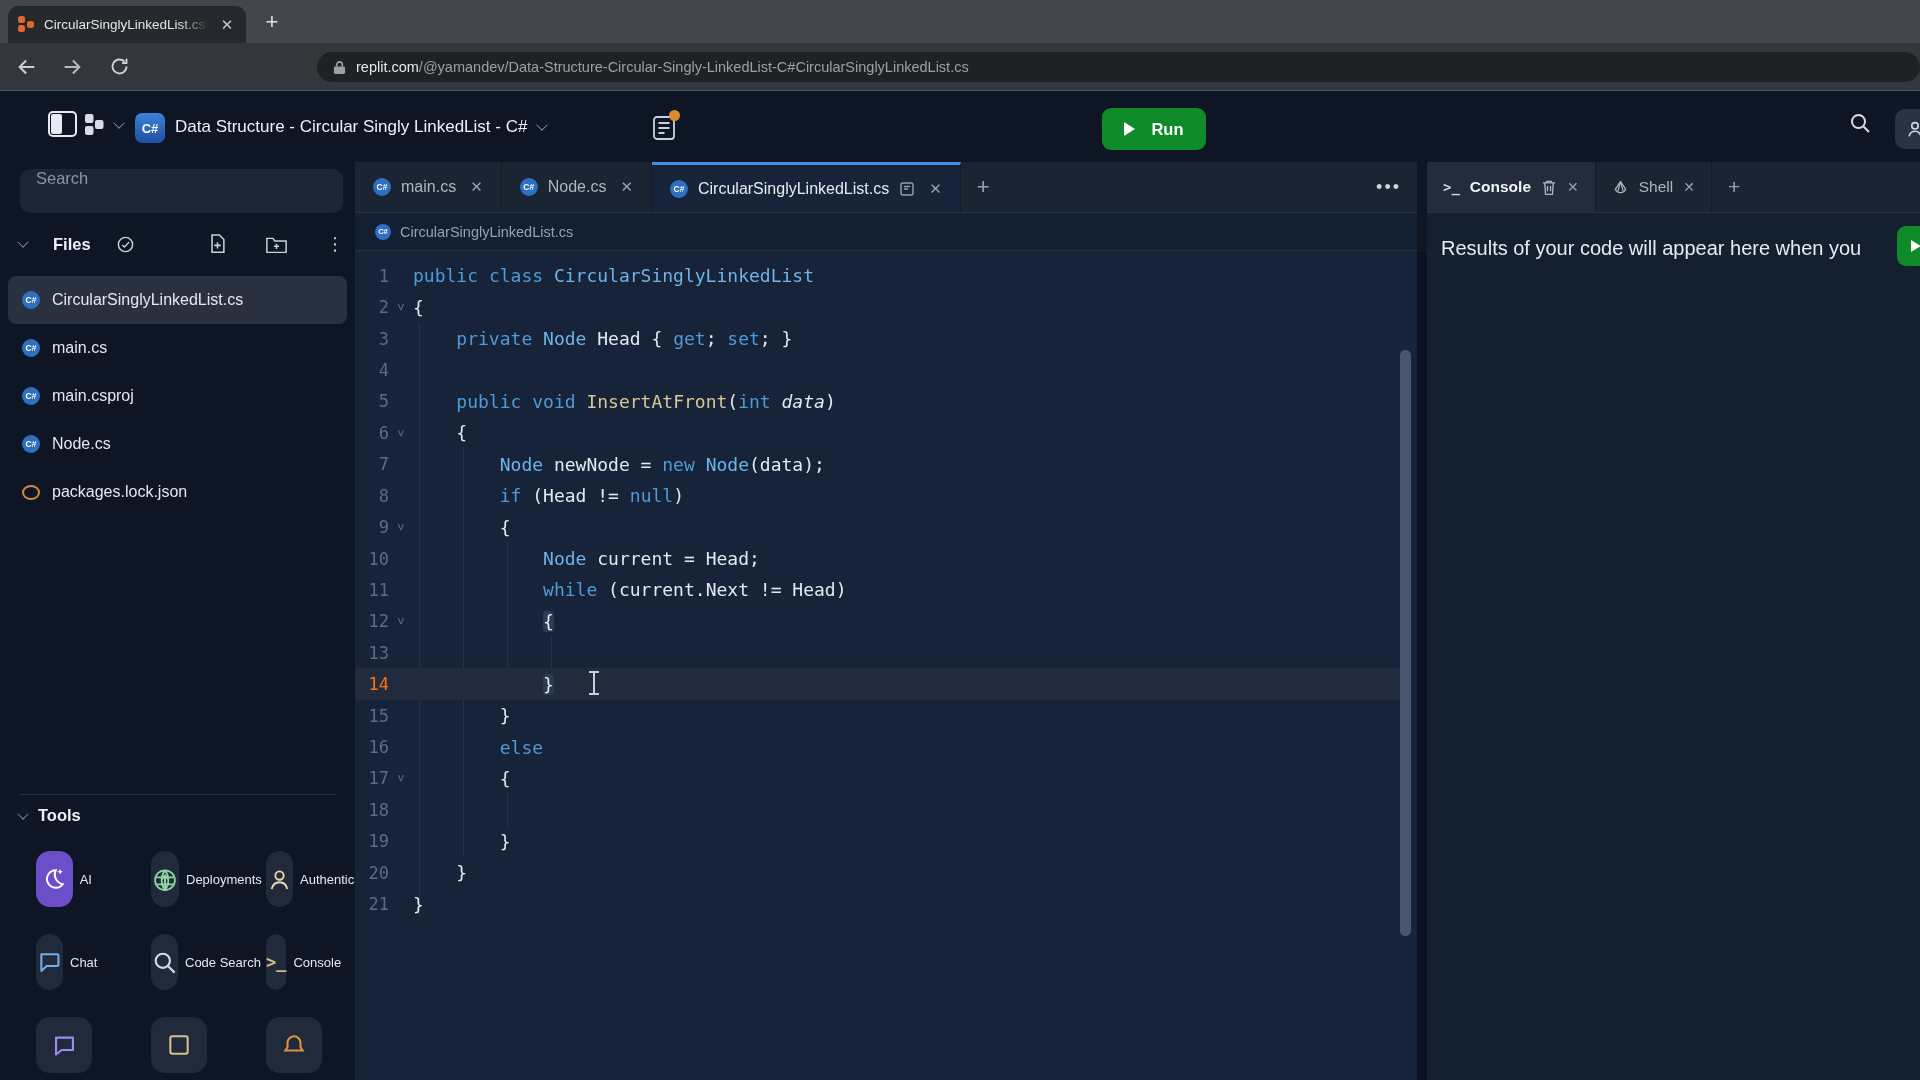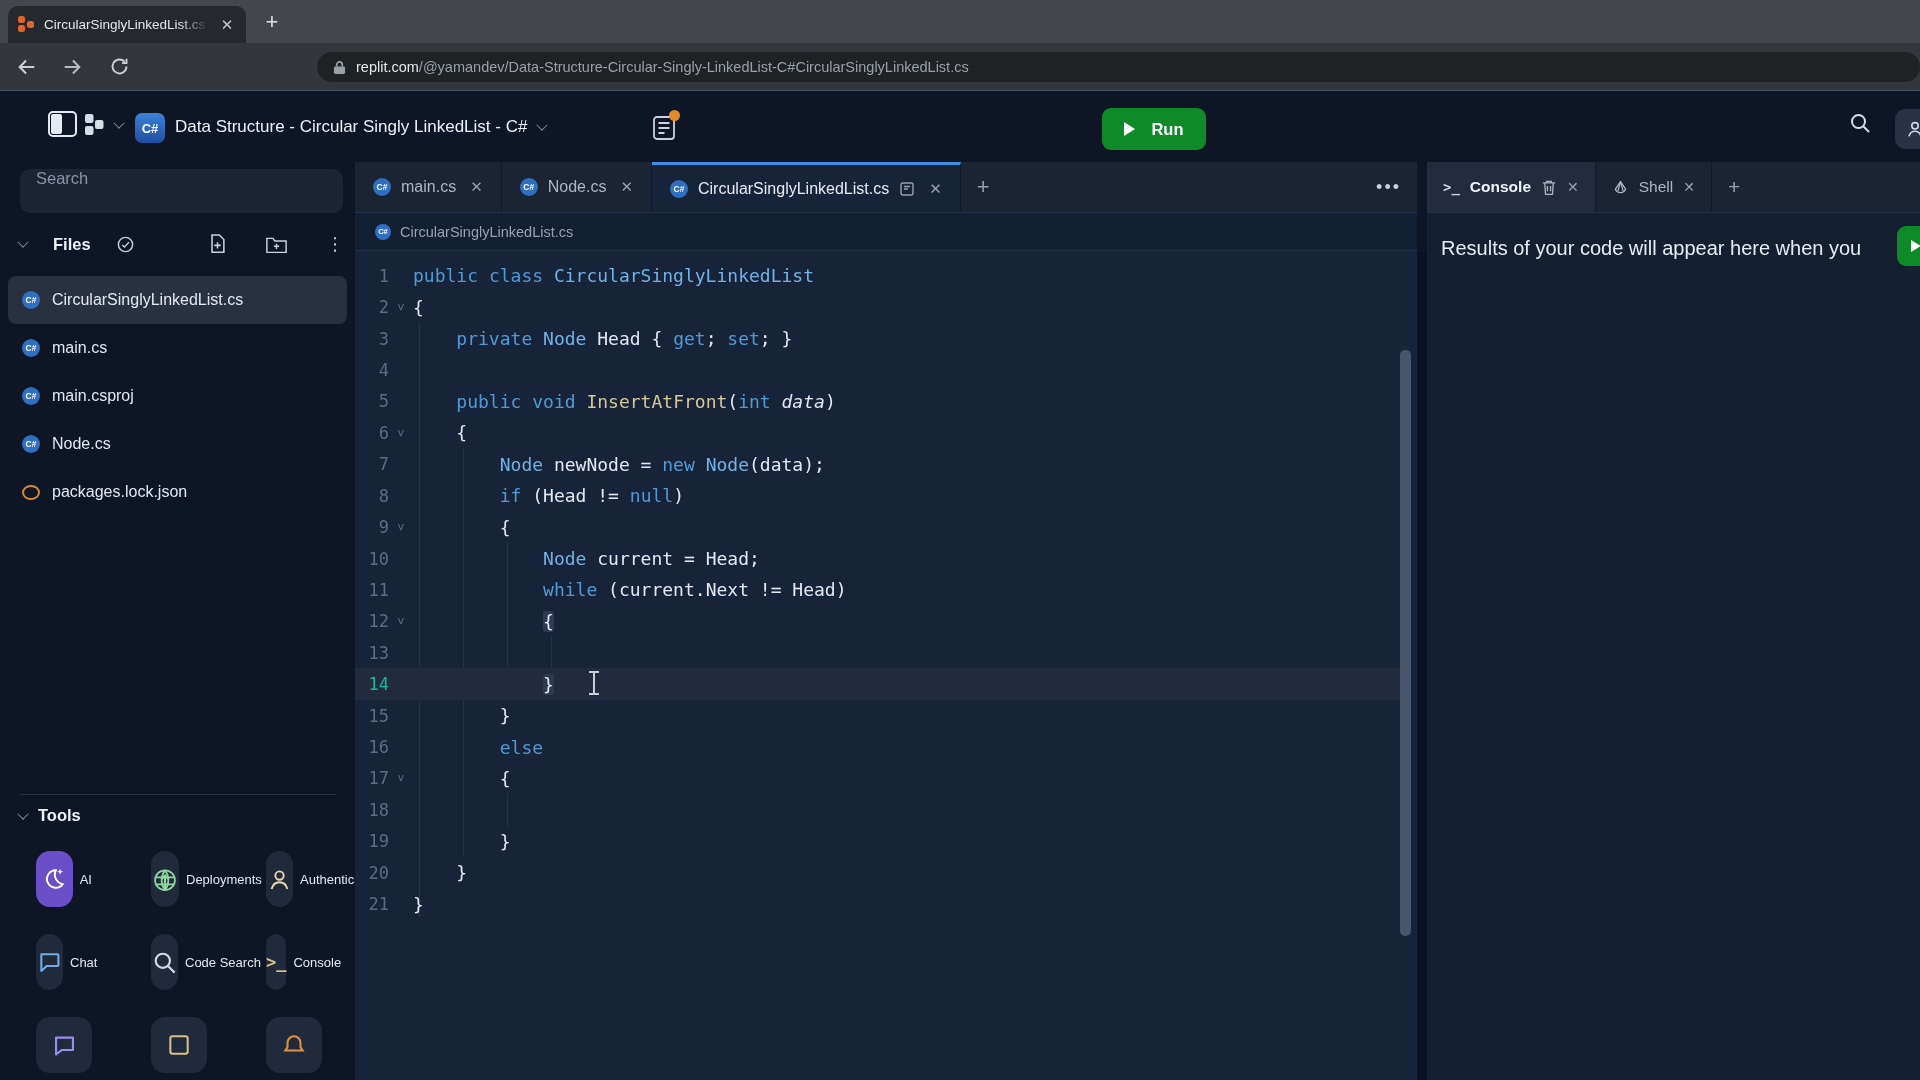--- a/index.html
+++ b/index.html
@@ -98,21 +98,21 @@
                color:#C9D1DE; font-size:18px; letter-spacing:2px; }
   .breadcrumb { position:absolute; left:0; top:51px; width:1062px; height:38px; background:#131F33;
                 border-bottom:1px solid #223048; display:flex; align-items:center; gap:9px; padding:0 20px; }
   .breadcrumb .fic { width:16px; height:16px; font-size:7.5px; flex:0 0 16px; }
   .breadcrumb span.bc { color:#98A1B3; font-size:14.5px; }
   .code { position:absolute; left:0; top:89px; width:1062px; padding-top:9px;
           font-family:"DejaVu Sans Mono", monospace; }
   .cl { height:31.43px; display:flex; align-items:center; position:relative; }
   .cl.active { background:#222B3D; width:1045px; }
   .ln { width:34px; text-align:right; color:#5F6B84; font-size:17px; flex:0 0 34px; }
-  .cl.active .ln { color:#14b8a6; }
+  .cl.active .ln { color:#f97316; }
   .fold { width:24px; flex:0 0 24px; text-align:center; color:#5F6B84; font-size:12px; }
   .fold i { display:inline-block; font-style:normal; transform:rotate(90deg); }
   .ct { font-size:18px; white-space:pre; color:var(--plain); }
   .tk-k { color:var(--keyword); } .tk-t { color:var(--type); } .tk-f { color:var(--function); }
   .tk-p, .tk-v { color:var(--plain); } .tk-i { color:var(--plain); font-style:italic; }
   .tk-bh { background:#2C3A55; border-radius:3px; }
   .guide { position:absolute; width:1px; background:#27334A; }
   .ibeam { position:absolute; left:233px; top:508px; width:12px; height:26px; }
   .ibeam i { position:absolute; background:#C8CFDB; }
   .ibeam .stem { left:5px; top:2px; width:2px; height:22px; }

